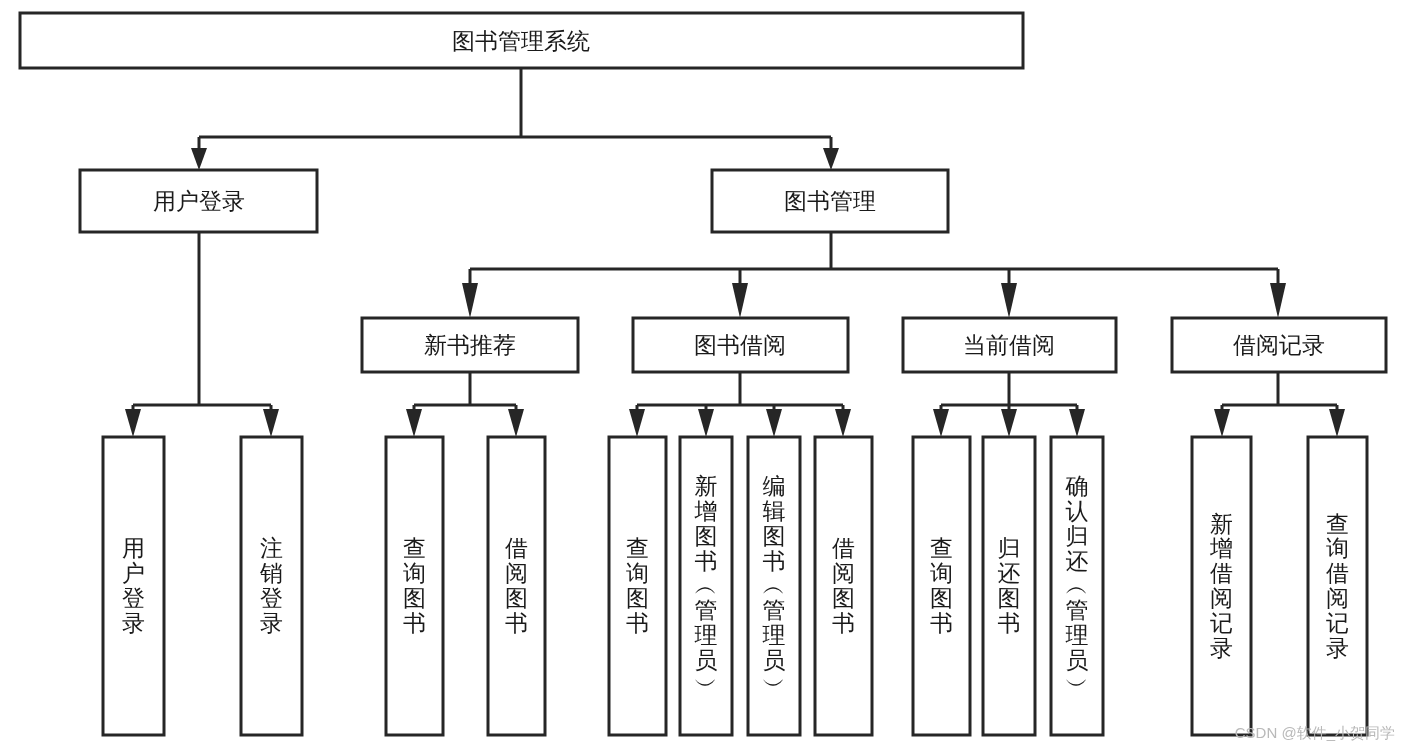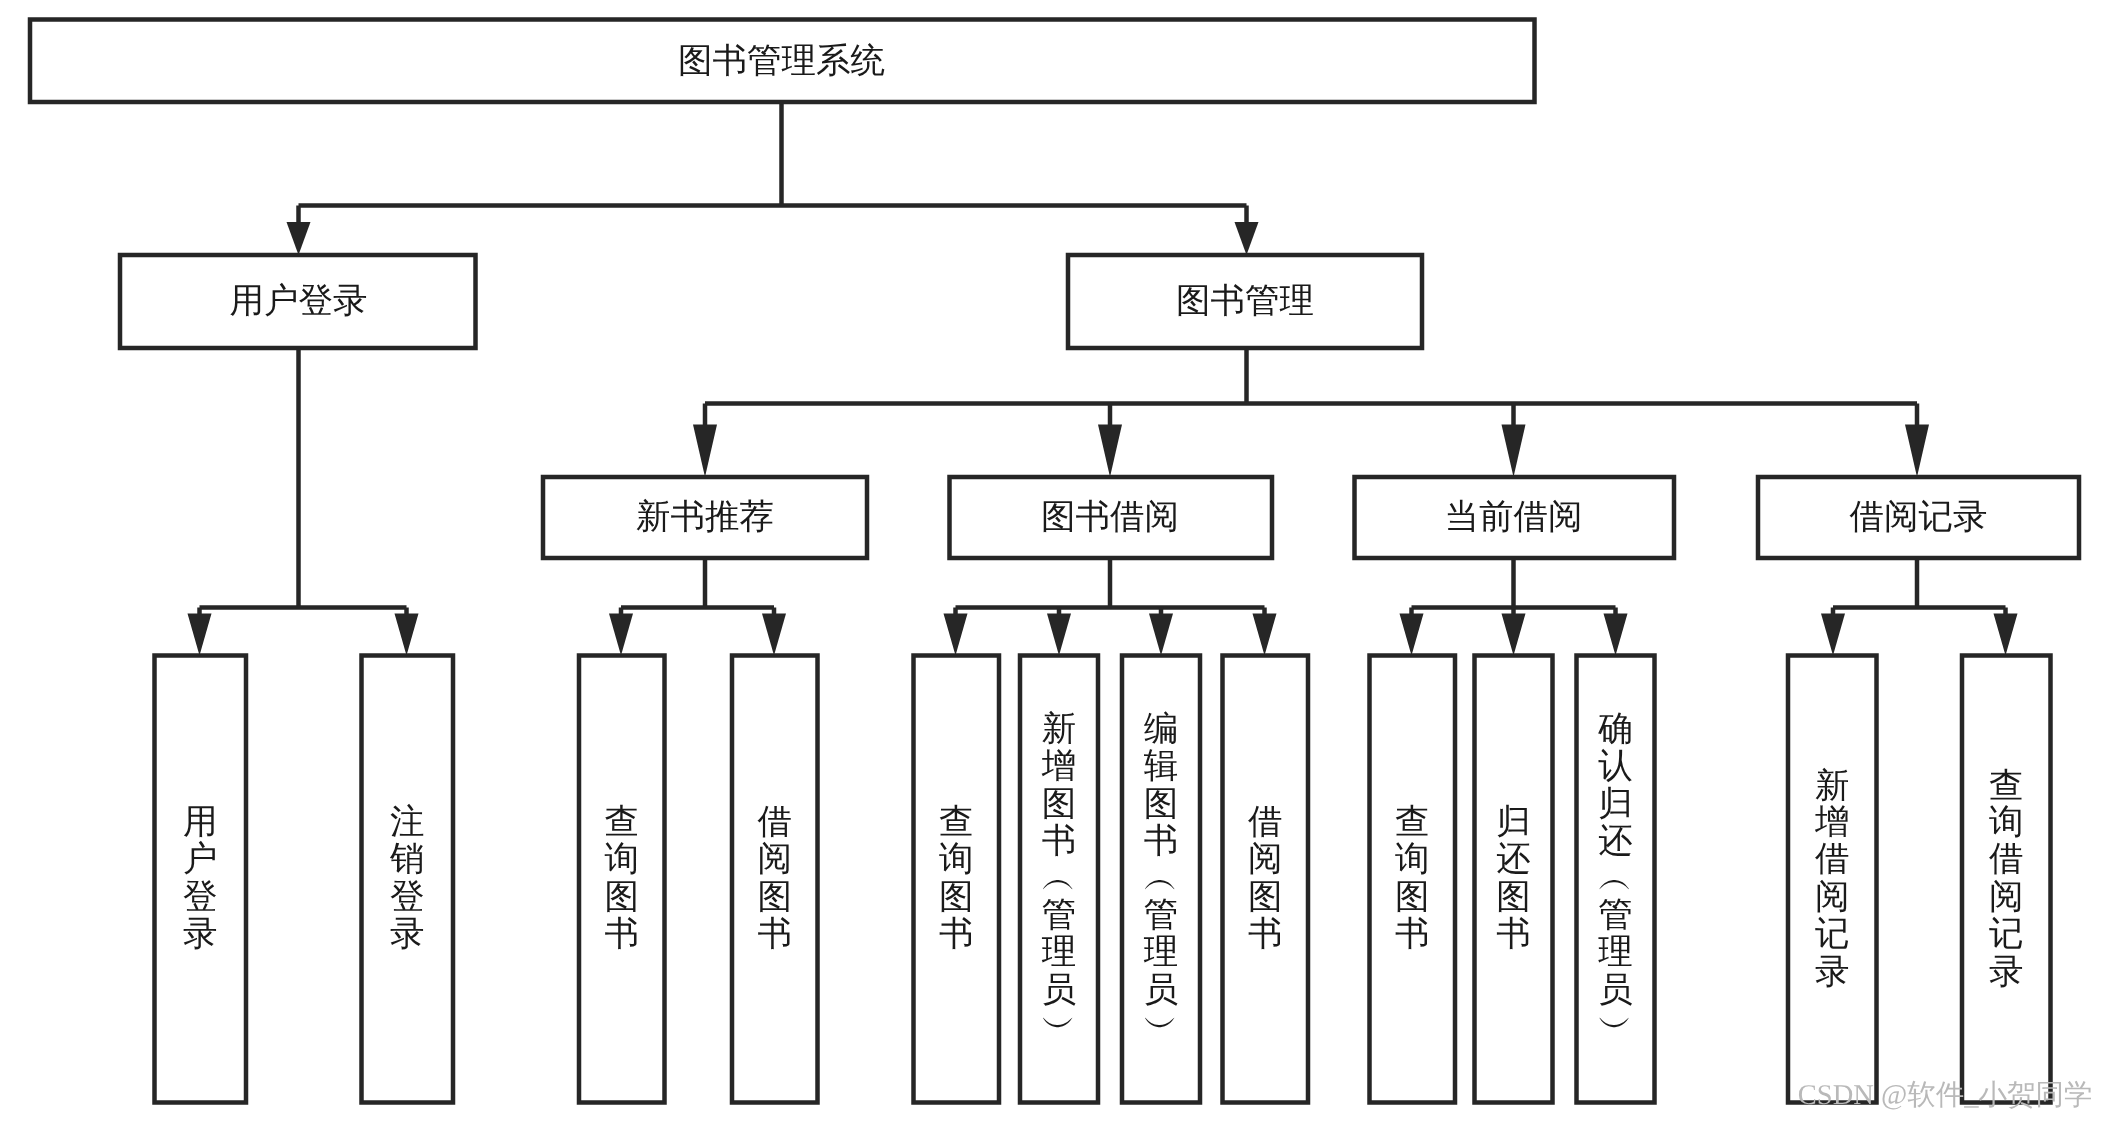--- a/index.html
+++ b/index.html
@@ -66,22 +66,22 @@
     pointer-events: none;
   }
   .leaf-label span {
     display: block;
     text-align: center;
   }
   .watermark {
     position: absolute;
     right: 10px;
     bottom: 4px;
-    font-family: Liberation Serif, serif;
-    font-size: 19px;
+    font-family: Liberation Sans, sans-serif;
+    font-size: 15px;
     color: #b9b9b9;
     white-space: nowrap;
     pointer-events: none;
     user-select: none;
   }
 </style>
 </head>
 <body>
 
 <div id="diagram-root">

